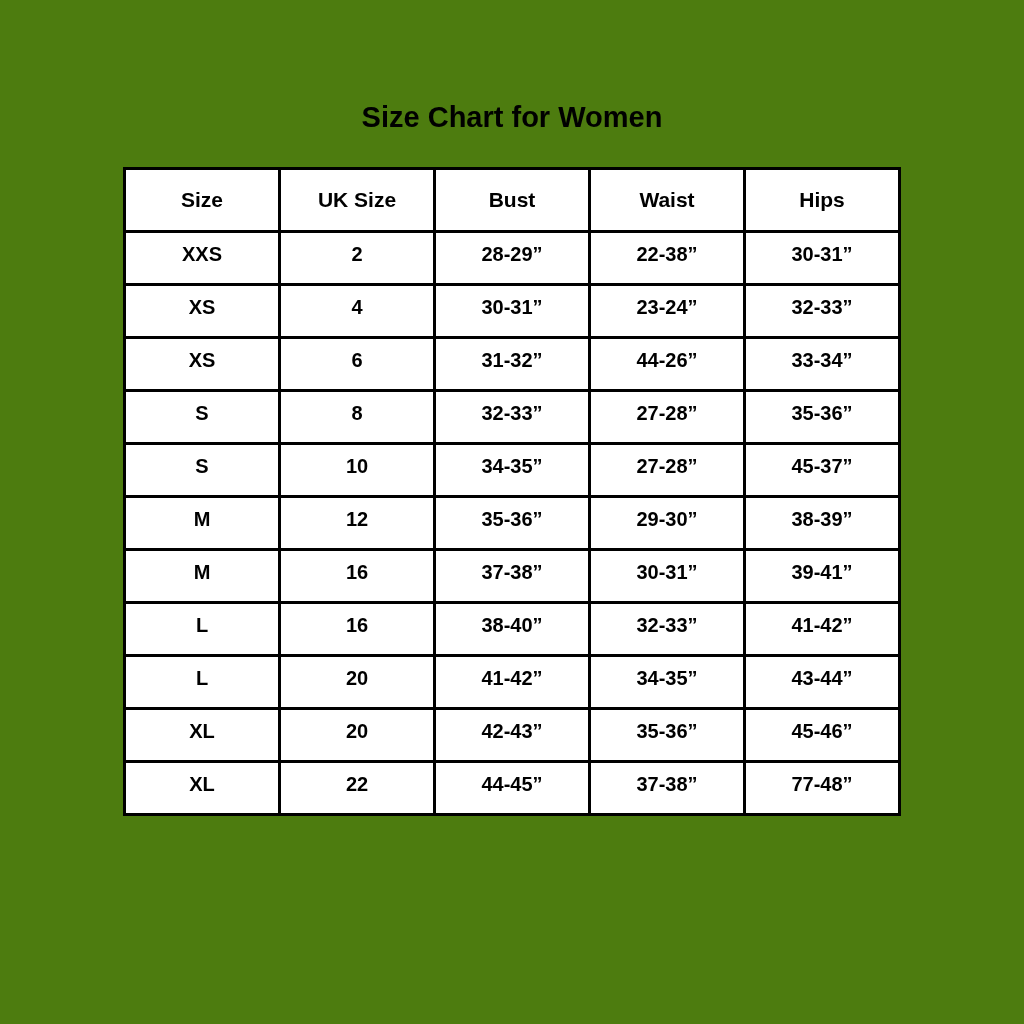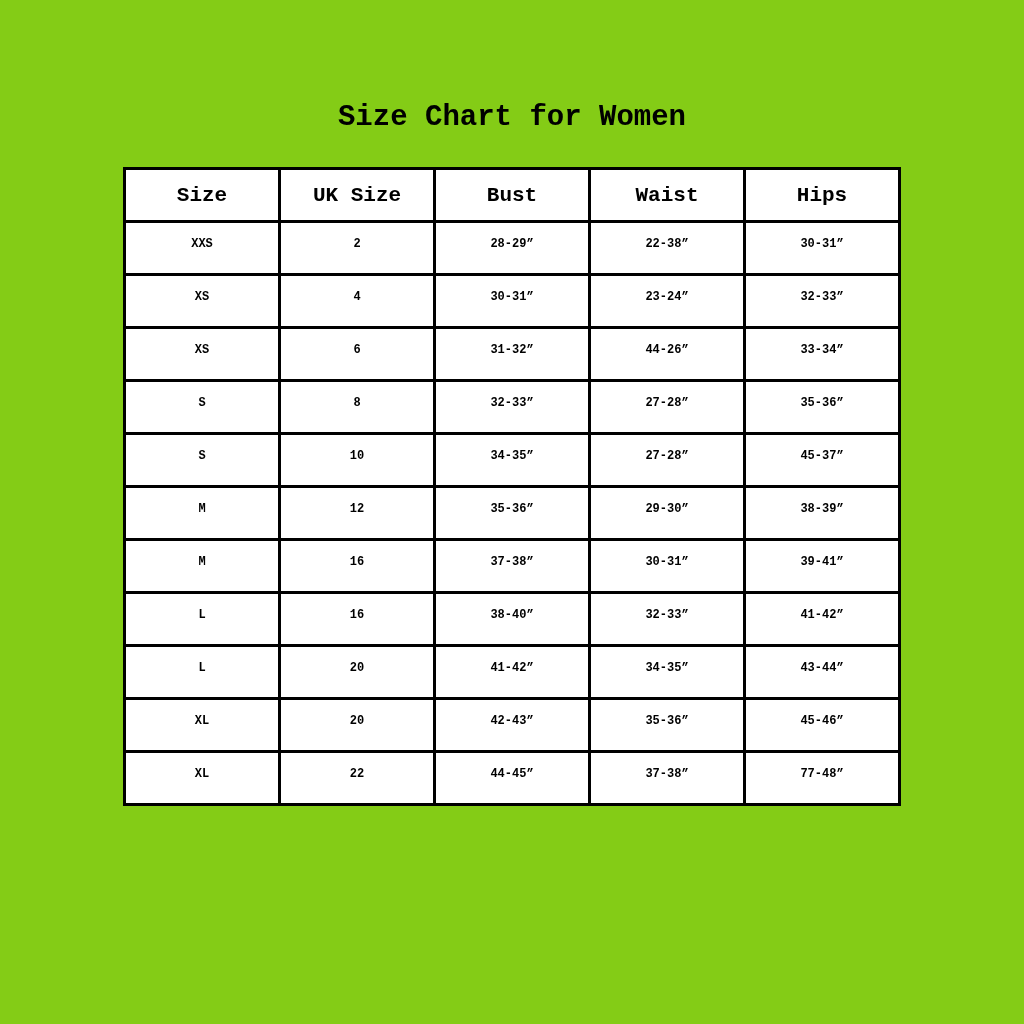--- a/index.html
+++ b/index.html
@@ -1,20 +1,20 @@
 <!DOCTYPE html>
 <html><head>
 <meta charset="utf-8">
 <style>
   html, body { margin: 0; padding: 0; background: #ffffff; }
   .page {
     width: 1024px;
     height: 1024px;
-    background: #84cc16;
-    font-family: Liberation Mono, monospace;
+    background: #4d7c0f;
+    font-family: Liberation Sans, sans-serif;
     box-sizing: border-box;
     overflow: hidden;
   }
   .title {
     margin: 0;
     padding-top: 101px;
     height: 33px;
     text-align: center;
     font-size: 29px;
     line-height: 33px;
@@ -31,26 +31,26 @@
     border: 3px solid #000000;
     text-align: center;
     vertical-align: middle;
     font-weight: bold;
     color: #000000;
     background: #ffffff;
     box-sizing: border-box;
     padding: 0;
   }
   .size-table th {
-    height: 53px;
+    height: 63px;
     font-size: 21px;
   }
   .size-table td {
     height: 53px;
-    font-size: 12px;
+    font-size: 20px;
     padding-bottom: 8px; 
   }
 </style>
 </head>
 <body>
 
 <div class="page">
   <h1 class="title">Size Chart for Women</h1>
 
   <table class="size-table">

